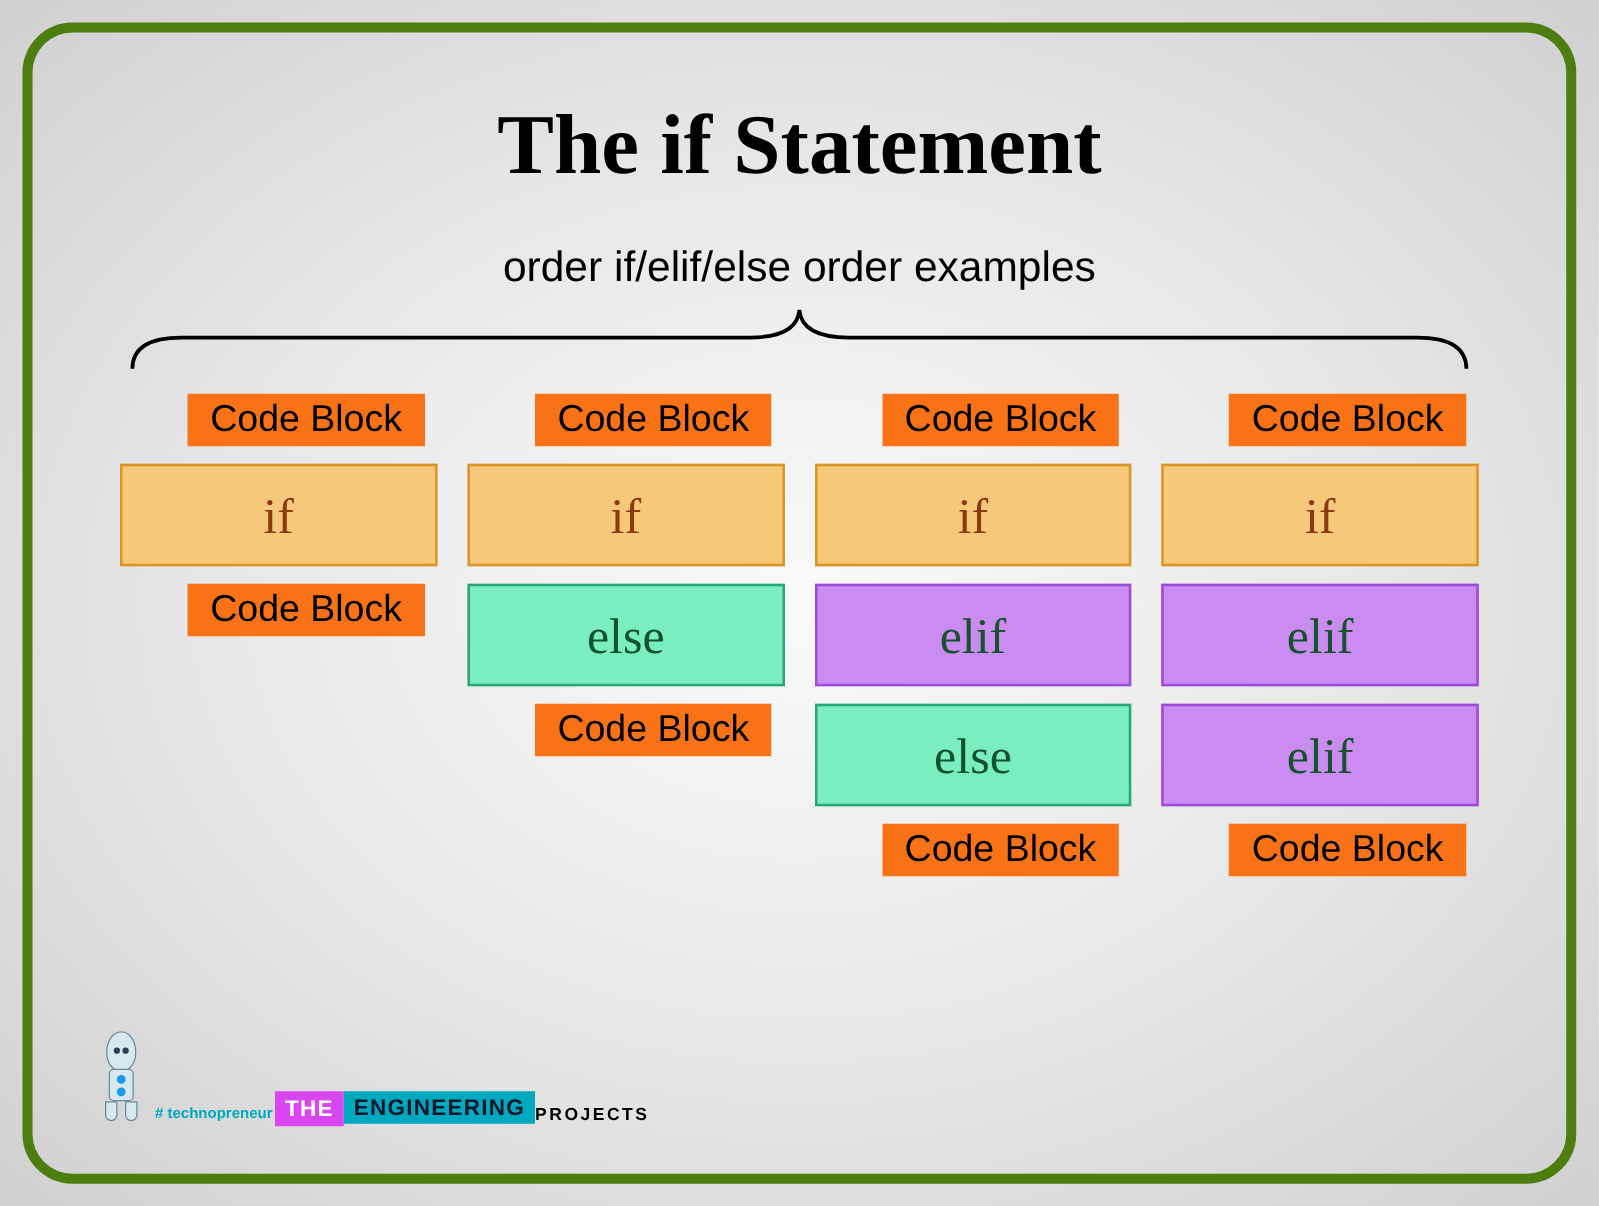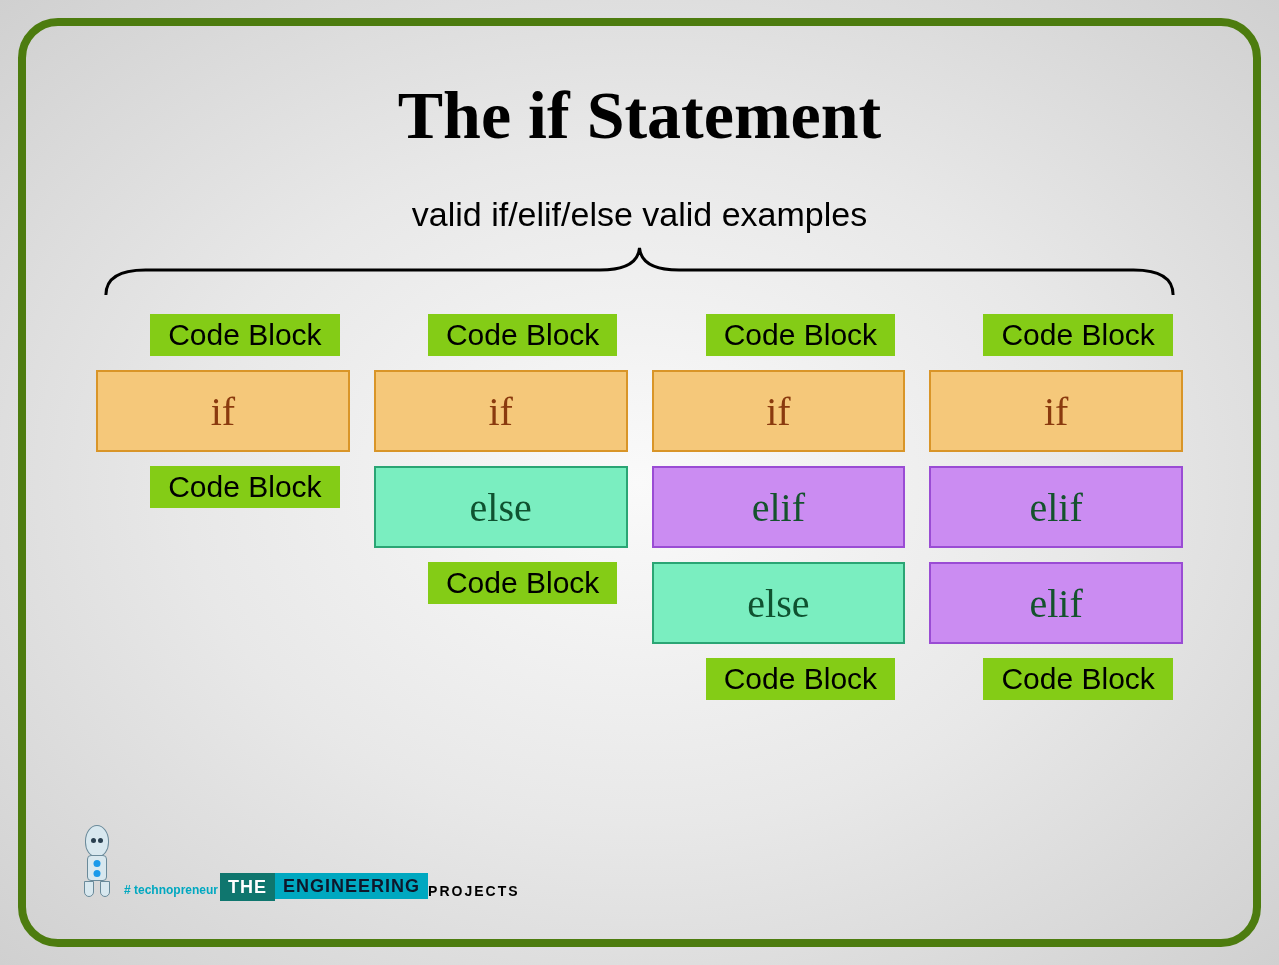--- a/index.html
+++ b/index.html
@@ -46,21 +46,21 @@
     margin: 0 30px;
   }
   .col {
     flex: 1;
     display: flex;
     flex-direction: column;
     align-items: center;
     gap: 14px;
   }
   .codeblock {
-    background: #84cc16;
+    background: #f97316;
     color: #000;
     font-size: 30px;
     padding: 4px 18px;
     white-space: nowrap;
     margin-left: 44px;
   }
   .kw {
     width: 100%;
     height: 82px;
     display: flex;
@@ -109,30 +109,30 @@
   }
   .robot-eye { position:absolute; width:5px; height:5px; background:#2a4050; border-radius:50%; top:12px; }
   .robot-eye.l{ left:5px; } .robot-eye.r{ right:5px; }
   .robot-body { position:absolute; top:30px; left:50%; transform:translateX(-50%); width:20px; height:26px; background:#d8e8ef; border:1px solid #6a8a9a; border-radius:4px; }
   .robot-dot { position:absolute; width:7px; height:7px; background:#1a9aea; border-radius:50%; left:50%; transform:translateX(-50%); }
   .robot-legs { position:absolute; top:56px; left:50%; transform:translateX(-50%); width:26px; height:18px; display:flex; justify-content:space-between; }
   .robot-leg { width:10px; height:16px; background:#d8e8ef; border:1px solid #6a8a9a; border-radius:0 0 5px 5px; }
   .logo-text { display:flex; flex-direction:row; }
   .hashtag { color:#00a8c0; font-size:12px; font-weight:bold; align-self:flex-end; margin-right:2px; margin-bottom:2px; }
   .logo-bar { display:flex; height:26px; font-weight:bold; font-size:18px; letter-spacing:1px; }
-  .logo-the { background:#0f766e; color:#fff; padding:14px 8px; display:flex; align-items:center; }
+  .logo-the { background:#d946ef; color:#fff; padding:14px 8px; display:flex; align-items:center; }
   .logo-eng { background:#00a8c0; color:#0f172a; padding:0 8px; display:flex; align-items:center; }
   .logo-proj { color:#000; font-size:14px; font-weight:bold; letter-spacing:2px; align-self:flex-end; margin-top:2px; }
 </style>
 </head>
 <body>
 
 <div class="frame">
   <div class="title">The if Statement</div>
-  <div class="subtitle">valid if/elif/else valid examples</div>
+  <div class="subtitle">order if/elif/else order examples</div>
 
   <div class="brace-wrap">
     <svg width="100%" height="60" viewBox="0 0 1100 60" preserveAspectRatio="none">
       <path d="M 10 55
                Q 10 30 50 30
                L 510 30
                Q 548 30 550 8
                Q 552 30 590 30
                L 1050 30
                Q 1090 30 1090 55" fill="none" stroke="#000" stroke-width="3"></path>

